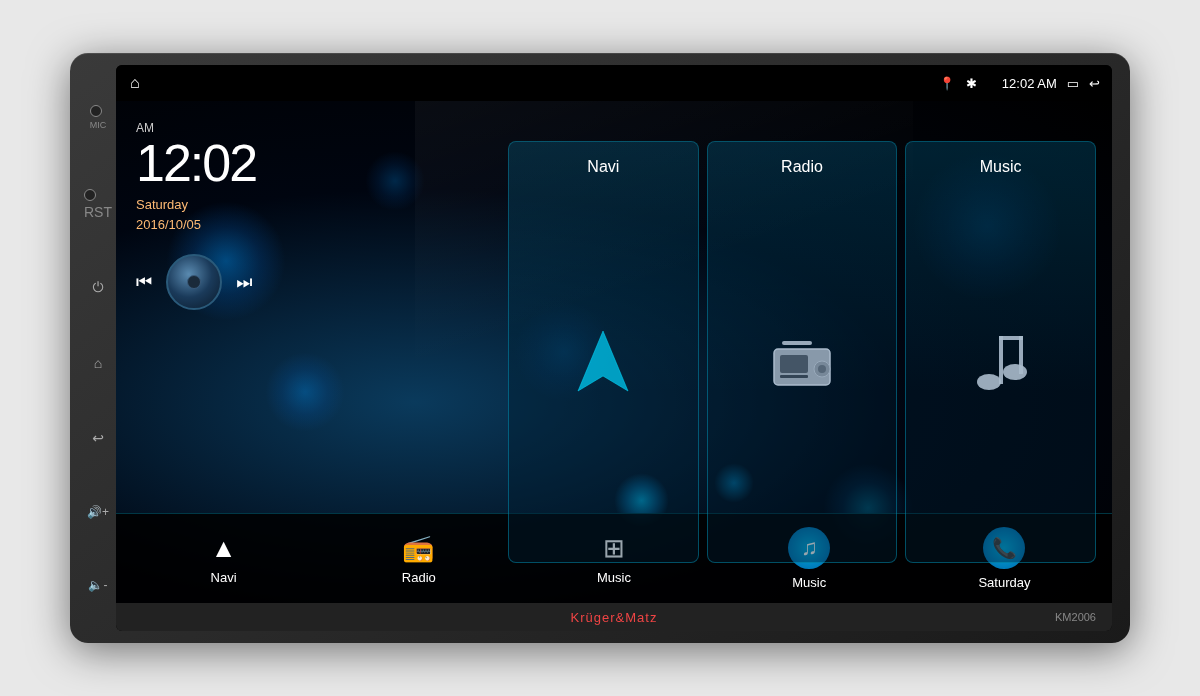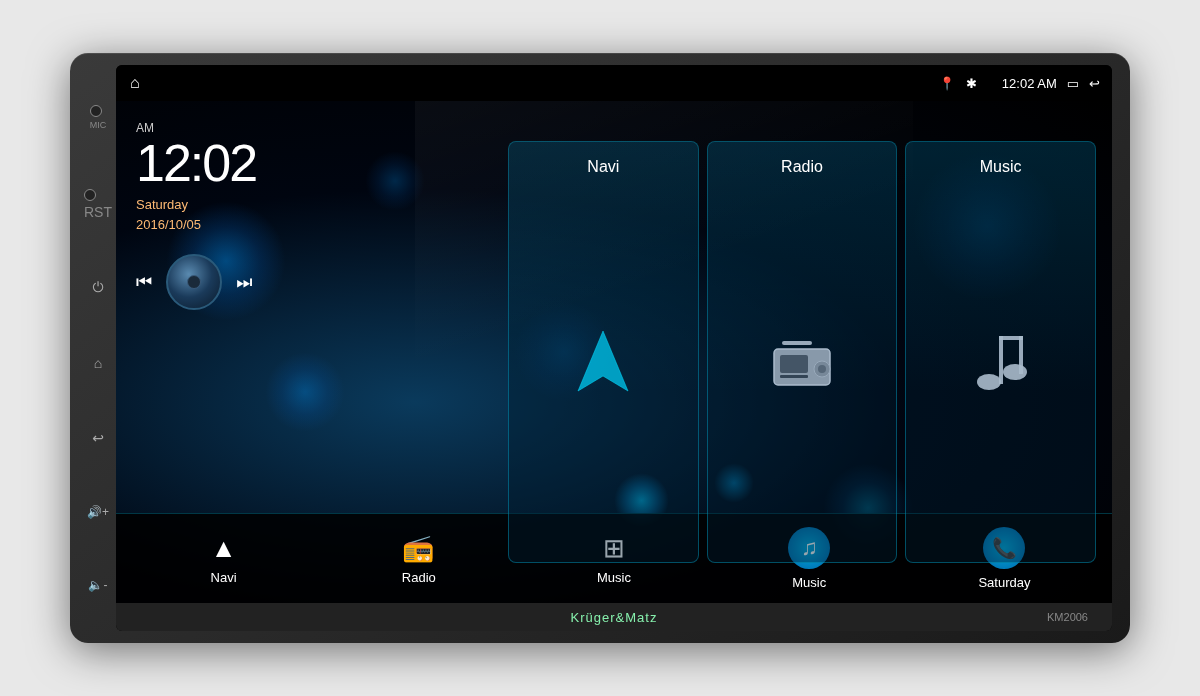--- a/index.html
+++ b/index.html
@@ -288,28 +288,28 @@
       height: 28px;
       background: #222;
       display: flex;
       align-items: center;
       justify-content: center;
       flex-shrink: 0;
       position: relative;
     }
 
     .brand-name {
-      color: #86efac;
+      color: #ef4444;
       font-size: 13px;
       letter-spacing: 1px;
     }
 
     .brand-model {
       position: absolute;
-      right: 24px;
+      right: 16px;
       color: #888;
       font-size: 11px;
     }
 
     
     
 
     .glass-overlay {
       position: absolute;
       top: 0;

